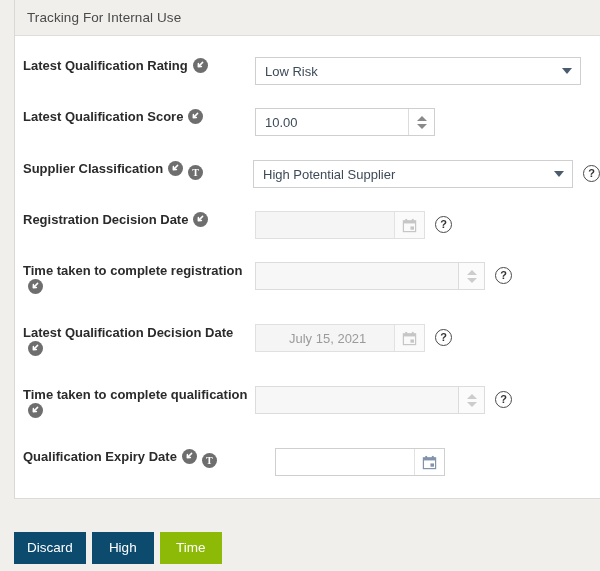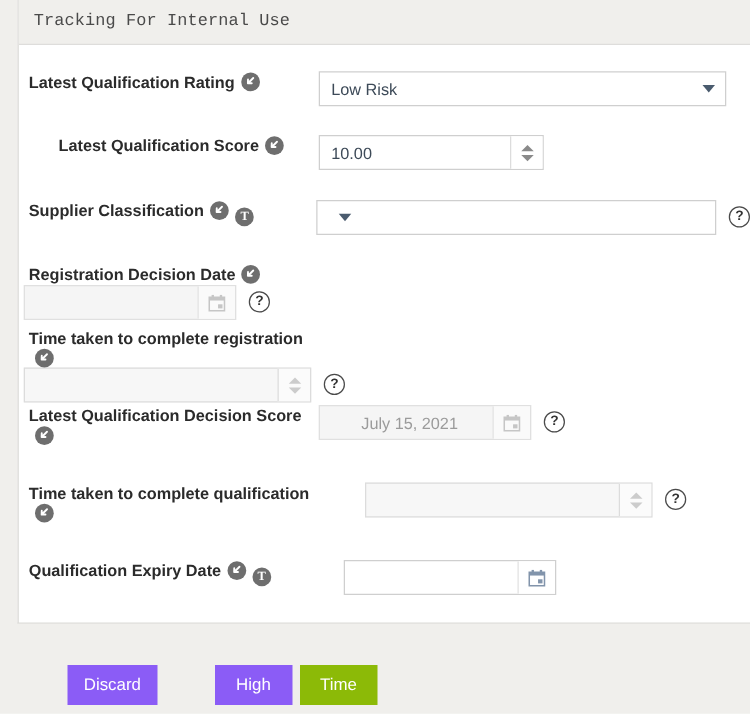--- a/index.html
+++ b/index.html
@@ -30,21 +30,20 @@
     border-bottom: 1px solid #dcdbd8;
   }
   .panel-header {
     height: 36px;
     background: #f0efec;
     border-bottom: 1px solid #dedddb;
     box-sizing: border-box;
     display: flex;
     align-items: center;
     padding-left: 12px;
-    font-family: Liberation Mono, monospace;
   }
   .panel-title {
     font-size: 13.5px;
     color: #4a4a4a;
     font-weight: normal;
     letter-spacing: .1px;
   }
   .panel-body {
     padding: 0;
     position: relative;
@@ -225,21 +224,21 @@
     min-width: 62px;
     border: none;
     color: #ffffff;
     font-size: 13.5px;
     font-family: "Liberation Sans", sans-serif;
     padding: 0 13px;
     cursor: pointer;
     line-height: 32px;
     text-align: center;
   }
-  .btn-brown { background: #8b5cf6; margin-left: 40px; }
+  .btn-brown { background: #0c4a6e; }
   .btn-green { background: #8cba07; }
 </style>
 </head>
 <body>
 
 <div class="panel">
 
   <div class="panel-header">
     <span class="panel-title">Tracking For Internal Use</span>
   </div>
@@ -249,101 +248,102 @@
         <div class="label-cell"><span class="field-label">Latest Qualification Rating</span><span class="label-icons"><span class="badge"><svg width="15" height="15" viewBox="0 0 15 15">
                 <path d="M9.6 4.4 L5.6 8.4 M5.4 5.6 L5.3 8.7 L8.4 8.6" stroke="#ffffff" stroke-width="1.5" fill="none" stroke-linecap="round" stroke-linejoin="round"></path>
               </svg></span></span></div>
         <div class="control-cell" style="margin-left:4px">
           <div class="select-box" style="width:326px">
             <span>Low Risk</span>
             <span class="caret"></span>
           </div>
         </div>
       </div>
-      <div class="row" style="top: 72px; text-align: center;">
+      <div class="row" style="top: 72px;">
         <div class="label-cell"><span class="field-label">Latest Qualification Score</span><span class="label-icons"><span class="badge"><svg width="15" height="15" viewBox="0 0 15 15">
                 <path d="M9.6 4.4 L5.6 8.4 M5.4 5.6 L5.3 8.7 L8.4 8.6" stroke="#ffffff" stroke-width="1.5" fill="none" stroke-linecap="round" stroke-linejoin="round"></path>
               </svg></span></span></div>
         <div class="control-cell" style="margin-left:4px">
           <div class="spin-wrap" style="width:180px">
             <div class="spin-input">10.00</div>
             <div class="spin-btns">
               <span class="arrow-up"></span>
               <span class="arrow-dn"></span>
             </div>
           </div>
         </div>
       </div>
       <div class="row" style="top: 124px;">
         <div class="label-cell"><span class="field-label">Supplier Classification</span><span class="label-icons"><span class="badge"><svg width="15" height="15" viewBox="0 0 15 15">
                 <path d="M9.6 4.4 L5.6 8.4 M5.4 5.6 L5.3 8.7 L8.4 8.6" stroke="#ffffff" stroke-width="1.5" fill="none" stroke-linecap="round" stroke-linejoin="round"></path>
               </svg></span><span class="badge badge-t">T</span></span></div>
         <div class="control-cell" style="margin-left:4px">
           <div class="select-box" style="width:320px">
+            <span>High Potential Supplier</span>
             <span class="caret"></span>
           </div>
           <span class="help">?</span>
         </div>
       </div>
-      <div class="row" style="top: 175px; flex-direction: column;">
+      <div class="row" style="top: 175px;">
         <div class="label-cell"><span class="field-label">Registration Decision Date</span><span class="label-icons"><span class="badge"><svg width="15" height="15" viewBox="0 0 15 15">
                 <path d="M9.6 4.4 L5.6 8.4 M5.4 5.6 L5.3 8.7 L8.4 8.6" stroke="#ffffff" stroke-width="1.5" fill="none" stroke-linecap="round" stroke-linejoin="round"></path>
               </svg></span></span></div>
         <div class="control-cell" style="margin-left:4px">
           <div class="date-wrap disabled" style="width:170px">
             <div class="date-input"></div>
             <div class="date-btn">
               <svg width="15" height="15" viewBox="0 0 16 16">
                 <rect x="1.5" y="3" width="13" height="11.5" fill="none" stroke="#c6c6c6" stroke-width="1.3"></rect>
                 <rect x="1.5" y="3" width="13" height="2.8" fill="#c6c6c6"></rect>
                 <rect x="3.5" y="1" width="2" height="3" fill="#c6c6c6"></rect>
                 <rect x="10.5" y="1" width="2" height="3" fill="#c6c6c6"></rect>
                 <rect x="9" y="9" width="3.8" height="3.5" fill="#c6c6c6"></rect>
               </svg>
             </div>
           </div>
           <span class="help">?</span>
         </div>
       </div>
-      <div class="row" style="top: 226px; flex-direction: column;">
+      <div class="row" style="top: 226px;">
         <div class="label-cell"><span class="field-label">Time taken to complete registration</span><span class="label-icons"><span class="badge"><svg width="15" height="15" viewBox="0 0 15 15">
                 <path d="M9.6 4.4 L5.6 8.4 M5.4 5.6 L5.3 8.7 L8.4 8.6" stroke="#ffffff" stroke-width="1.5" fill="none" stroke-linecap="round" stroke-linejoin="round"></path>
               </svg></span></span></div>
         <div class="control-cell" style="margin-left:4px">
           <div class="spin-wrap disabled" style="width:230px">
             <div class="spin-input"></div>
             <div class="spin-btns">
               <span class="arrow-up"></span>
               <span class="arrow-dn"></span>
             </div>
           </div>
           <span class="help">?</span>
         </div>
       </div>
       <div class="row" style="top: 288px;">
-        <div class="label-cell"><span class="field-label">Latest Qualification Decision Score</span><span class="label-icons"><span class="badge"><svg width="15" height="15" viewBox="0 0 15 15">
+        <div class="label-cell"><span class="field-label">Latest Qualification Decision Date</span><span class="label-icons"><span class="badge"><svg width="15" height="15" viewBox="0 0 15 15">
                 <path d="M9.6 4.4 L5.6 8.4 M5.4 5.6 L5.3 8.7 L8.4 8.6" stroke="#ffffff" stroke-width="1.5" fill="none" stroke-linecap="round" stroke-linejoin="round"></path>
               </svg></span></span></div>
         <div class="control-cell" style="margin-left:4px">
           <div class="date-wrap disabled" style="width:170px">
             <div class="date-input">July 15, 2021</div>
             <div class="date-btn">
               <svg width="15" height="15" viewBox="0 0 16 16">
                 <rect x="1.5" y="3" width="13" height="11.5" fill="none" stroke="#c6c6c6" stroke-width="1.3"></rect>
                 <rect x="1.5" y="3" width="13" height="2.8" fill="#c6c6c6"></rect>
                 <rect x="3.5" y="1" width="2" height="3" fill="#c6c6c6"></rect>
                 <rect x="10.5" y="1" width="2" height="3" fill="#c6c6c6"></rect>
                 <rect x="9" y="9" width="3.8" height="3.5" fill="#c6c6c6"></rect>
               </svg>
             </div>
           </div>
           <span class="help">?</span>
         </div>
       </div>
-      <div class="row" style="top: 350px; gap: 37px;">
+      <div class="row" style="top: 350px;">
         <div class="label-cell"><span class="field-label">Time taken to complete qualification</span><span class="label-icons"><span class="badge"><svg width="15" height="15" viewBox="0 0 15 15">
                 <path d="M9.6 4.4 L5.6 8.4 M5.4 5.6 L5.3 8.7 L8.4 8.6" stroke="#ffffff" stroke-width="1.5" fill="none" stroke-linecap="round" stroke-linejoin="round"></path>
               </svg></span></span></div>
         <div class="control-cell" style="margin-left:4px">
           <div class="spin-wrap disabled" style="width:230px">
             <div class="spin-input"></div>
             <div class="spin-btns">
               <span class="arrow-up"></span>
               <span class="arrow-dn"></span>
             </div>

